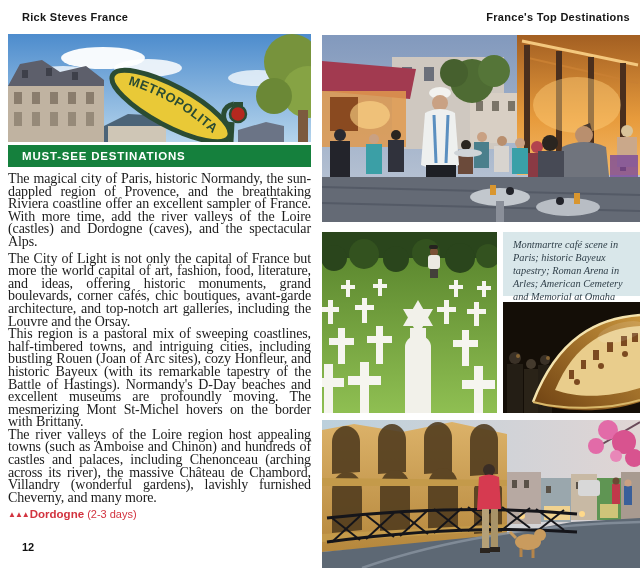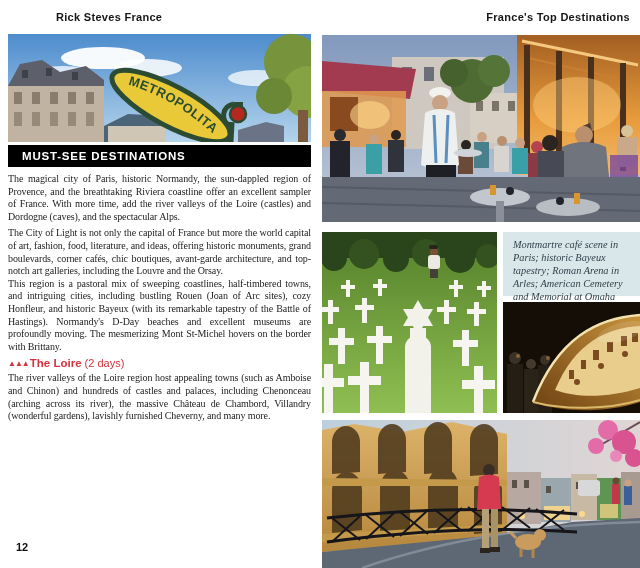--- a/index.html
+++ b/index.html
@@ -3,33 +3,33 @@
 <meta charset="utf-8">
 <style>
   html,body{margin:0;padding:0;}
   body{
     width:640px;height:568px;position:relative;background:#ffffff;
     font-family:"Liberation Serif",serif;overflow:hidden;
   }
   .hdr{
     position:absolute;top:11px;
     font-family:"Liberation Sans",sans-serif;font-weight:bold;font-size:11px;
-    color:#161616;letter-spacing:.3px;margin-left:34px;
+    color:#161616;letter-spacing:.3px;
   }
   .hdr-left{left:22px;}
   .hdr-right{right:10px;}
 
   .left-col{position:absolute;left:8px;top:145px;width:303px;}
   .banner{
-    background:#000000;color:#ffffff;
+    background:#15803d;color:#ffffff;
     font-family:"Liberation Sans",sans-serif;font-weight:bold;font-size:11.5px;
     letter-spacing:.8px;padding:5px 0 5px 14px;margin-bottom:6px;
   }
   .body-text{
-    font-size:10px;line-height:12.6px;color:#1c1c1c;
+    font-size:14px;line-height:12.6px;color:#1c1c1c;
     text-align:justify;letter-spacing:-.1px;margin:0;
   }
   .intro{margin-bottom:4px;}
   .sec-head{
     font-family:"Liberation Sans",sans-serif;font-weight:bold;font-size:11.5px;
     color:#d2333f;margin:4px 0 2px 0;line-height:13px;
   }
   .sec-head .marker{font-size:8px;letter-spacing:-1px;vertical-align:1px;margin-right:1px;}
   .sec-head .dur{font-weight:normal;font-size:11px;}
 
@@ -43,21 +43,21 @@
 
   .caption-box{
     position:absolute;left:503px;top:232px;width:137px;height:64px;
     background:#d9e7ea;
   }
   .caption-box p{
     margin:0;padding:6px 8px 0 10px;
     font-style:italic;font-size:10.3px;line-height:13px;color:#31414b;
   }
   .pagenum{
-    position:absolute;left:16px;top:541px;
+    position:absolute;left:22px;top:541px;
     font-family:"Liberation Sans",sans-serif;font-weight:bold;font-size:11px;color:#111;
   }
 </style>
 </head>
 <body>
 
 <div class="hdr hdr-left">Rick Steves France</div>
 <div class="hdr hdr-right">France's Top Destinations</div>
 
 <div class="ph" id="ph-metro">
@@ -448,18 +448,18 @@
 </div>
 
 <div class="left-col">
   <div class="banner">MUST-SEE DESTINATIONS</div>
   <p class="body-text intro">The magical city of Paris, historic Normandy, the sun-dappled region of Provence, and the breathtaking Riviera coastline offer an excellent sampler of France. With more time, add the river valleys of the Loire (castles) and Dordogne (caves), and the spectacular Alps.</p>
 
   <p class="body-text">The City of Light is not only the capital of France but more the world capital of art, fashion, food, literature, and ideas, offering historic monuments, grand boulevards, corner cafés, chic boutiques, avant-garde architecture, and top-notch art galleries, including the Louvre and the Orsay.</p>
 
   <p class="body-text">This region is a pastoral mix of sweeping coastlines, half-timbered towns, and intriguing cities, including bustling Rouen (Joan of Arc sites), cozy Honfleur, and historic Bayeux (with its remarkable tapestry of the Battle of Hastings). Normandy's D-Day beaches and excellent museums are profoundly moving. The mesmerizing Mont St-Michel hovers on the border with Brittany.</p>
 
-  <div class="sec-head"><span class="marker">▲▲▲</span><span>The Loire</span><span class="dur"> (2 days)</span></div>
   <p class="body-text">The river valleys of the Loire region host appealing towns (such as Amboise and Chinon) and hundreds of castles and palaces, including Chenonceau (arching across its river), the massive Château de Chambord, Villandry (wonderful gardens), lavishly furnished Cheverny, and many more.</p>
 
+  <div class="sec-head"><span class="marker">▲▲▲</span><span>Dordogne</span><span class="dur"> (2-3 days)</span></div>
 </div>
 
 <div class="pagenum">12</div>
 
 </body></html>

